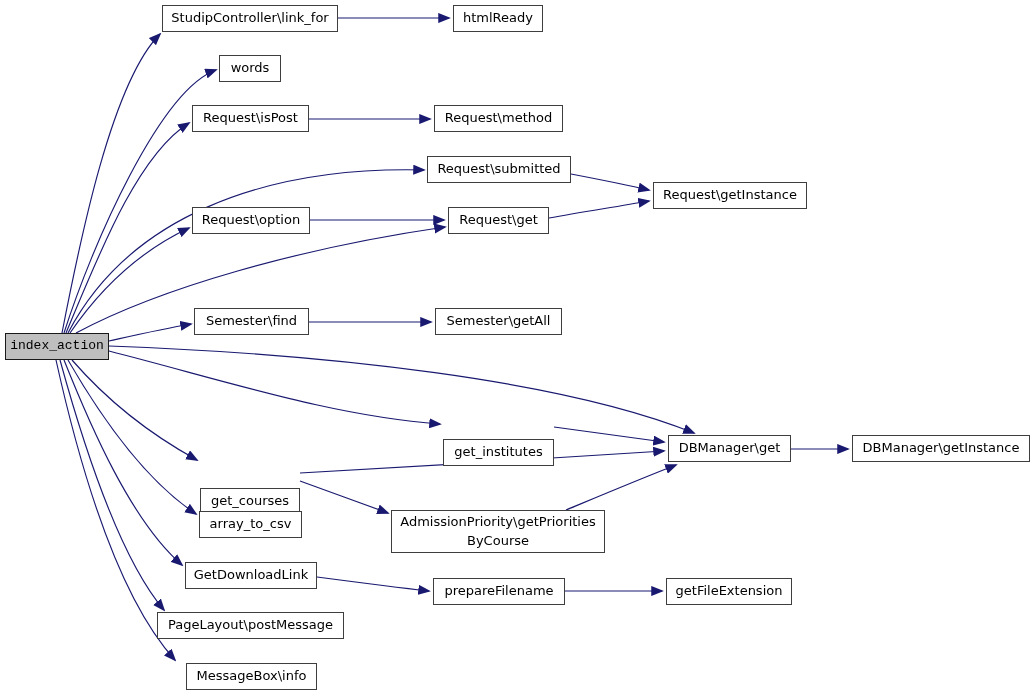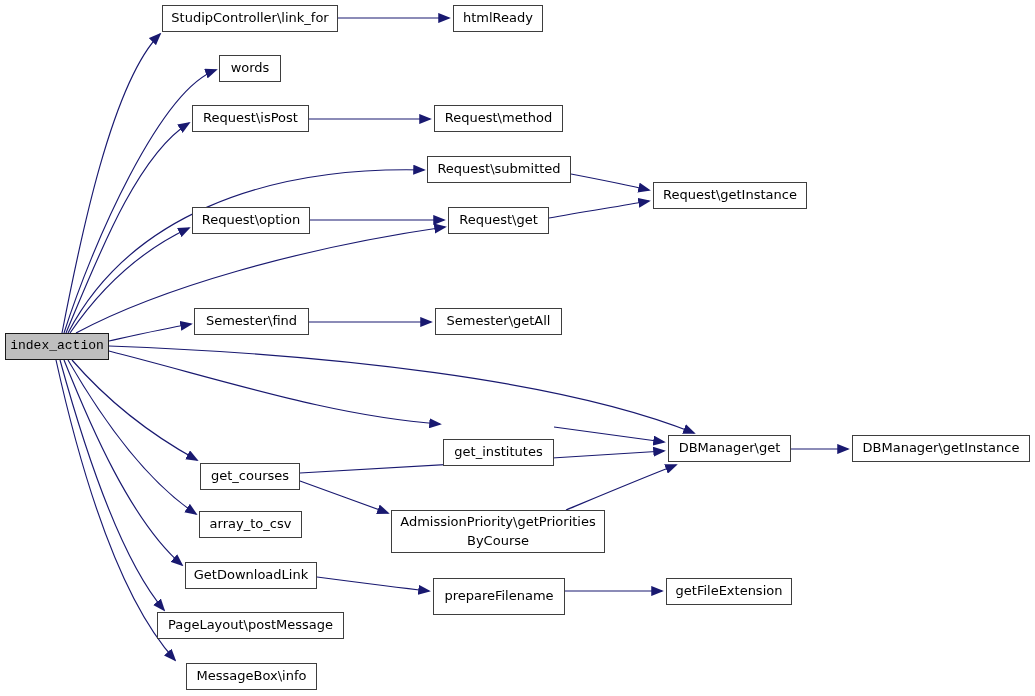--- a/index.html
+++ b/index.html
@@ -76,22 +76,22 @@
     <div class="node" style="left: 434px; top: 105px; width: 129px; height: 27px;"><span>Request\method</span></div>
     <div class="node" style="left: 427px; top: 156px; width: 144px; height: 27px;"><span>Request\submitted</span></div>
     <div class="node" style="left: 653px; top: 182px; width: 154px; height: 27px;"><span>Request\getInstance</span></div>
     <div class="node" style="left: 192px; top: 207px; width: 118px; height: 27px;"><span>Request\option</span></div>
     <div class="node" style="left: 448px; top: 207px; width: 101px; height: 27px;"><span>Request\get</span></div>
     <div class="node" style="left: 194px; top: 308px; width: 115px; height: 27px;"><span>Semester\find</span></div>
     <div class="node" style="left: 435px; top: 308px; width: 127px; height: 27px;"><span>Semester\getAll</span></div>
     <div class="node" style="left: 443px; top: 410px; width: 111px; height: 27px; margin-top: 29px;"><span>get_institutes</span></div>
     <div class="node" style="left: 668px; top: 435px; width: 123px; height: 27px;"><span>DBManager\get</span></div>
     <div class="node" style="left: 852px; top: 435px; width: 178px; height: 27px;"><span>DBManager\getInstance</span></div>
-    <div class="node" style="left: 200px; top: 463px; width: 100px; height: 27px;"><span>get_courses</span></div>
+    <div class="node" style="left: 200px; top: 488px; width: 100px; height: 27px;"><span>get_courses</span></div>
     <div class="node" style="left: 391px; top: 510px; width: 214px; height: 43px;"><span>AdmissionPriority\getPriorities
 ByCourse</span></div>
     <div class="node" style="left: 199px; top: 511px; width: 103px; height: 27px;"><span>array_to_csv</span></div>
     <div class="node" style="left: 185px; top: 562px; width: 132px; height: 27px;"><span>GetDownloadLink</span></div>
-    <div class="node" style="left: 433px; top: 578px; width: 132px; height: 37px;"><span>prepareFilename</span></div>
+    <div class="node" style="left: 433px; top: 578px; width: 132px; height: 27px;"><span>prepareFilename</span></div>
     <div class="node" style="left: 666px; top: 578px; width: 126px; height: 27px;"><span>getFileExtension</span></div>
     <div class="node" style="left: 157px; top: 612px; width: 187px; height: 27px;"><span>PageLayout\postMessage</span></div>
     <div class="node" style="left: 186px; top: 663px; width: 131px; height: 27px;"><span>MessageBox\info</span></div>
   </div>
 
 </body></html>

